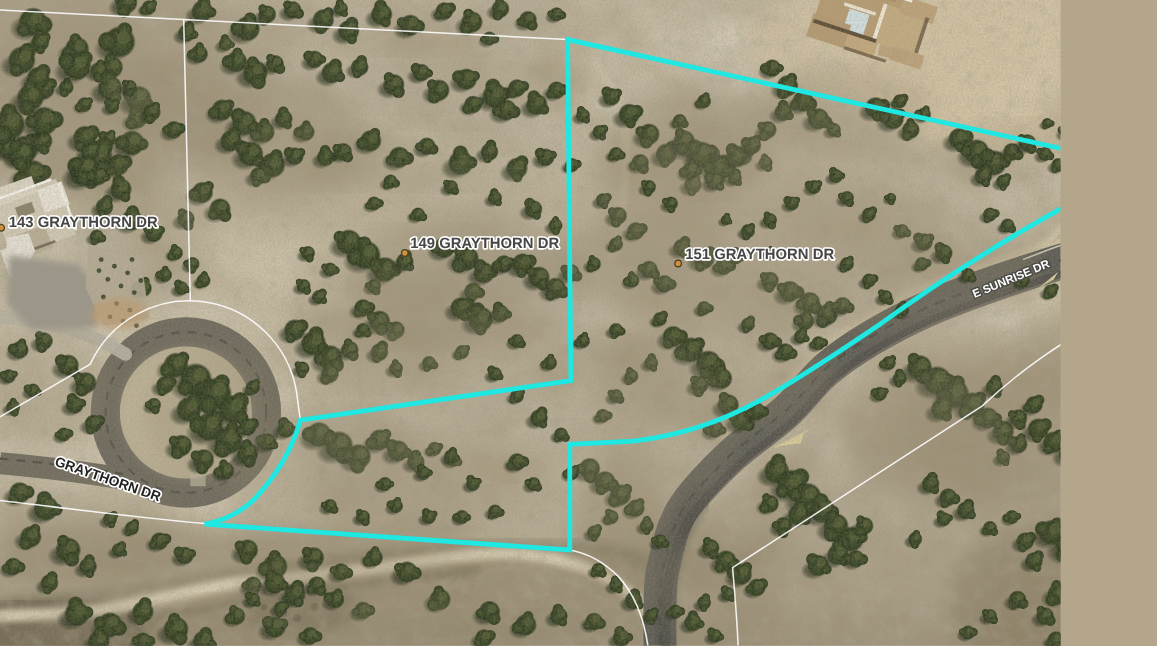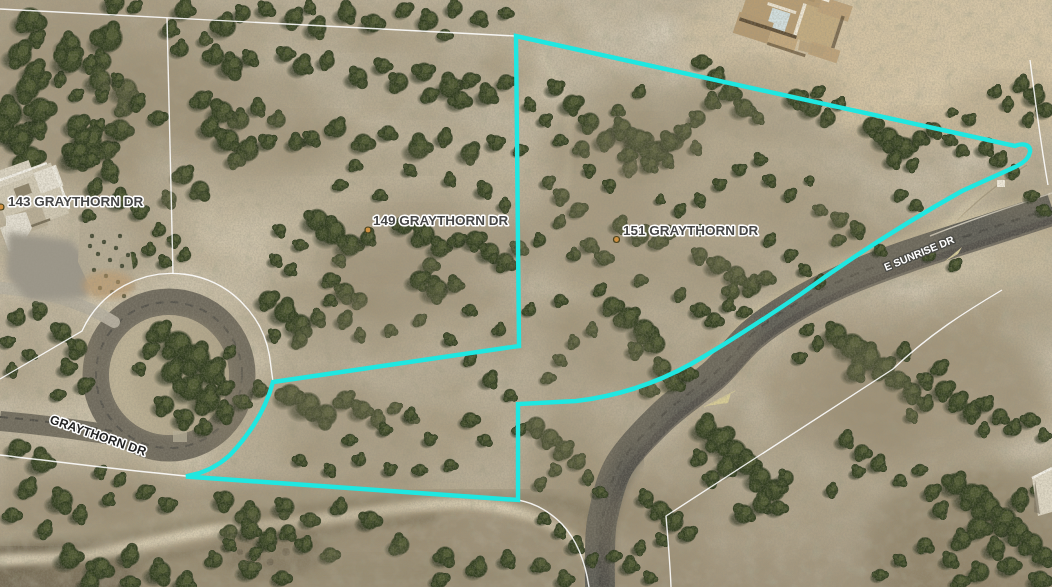--- a/index.html
+++ b/index.html
@@ -1,14 +1,14 @@
 <!DOCTYPE html>
 <html><head><meta charset="utf-8"><style>
 html,body{margin:0;padding:0;background:#b3a68b;}
-#map{position:relative;width:1052px;height:587px;overflow:hidden;font-family:"Liberation Sans",sans-serif;text-decoration:underline;}
+#map{position:relative;width:964px;height:587px;overflow:hidden;font-family:"Liberation Sans",sans-serif;text-decoration:underline;}
 </style></head><body>
 <div id="map">
 <svg width="1052" height="587" viewBox="0 0 1052 587" xmlns="http://www.w3.org/2000/svg">
 <defs>
 <radialGradient id="tg">
           <stop offset="0%" stop-color="#49532f"></stop>
           <stop offset="50%" stop-color="#3b4726"></stop>
           <stop offset="82%" stop-color="#313d20" stop-opacity="0.98"></stop>
           <stop offset="100%" stop-color="#29331b" stop-opacity="0"></stop>
         </radialGradient>

